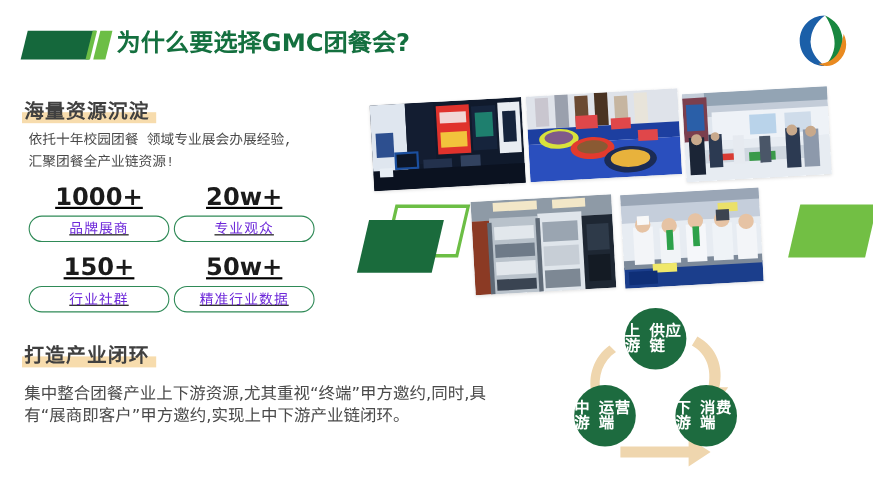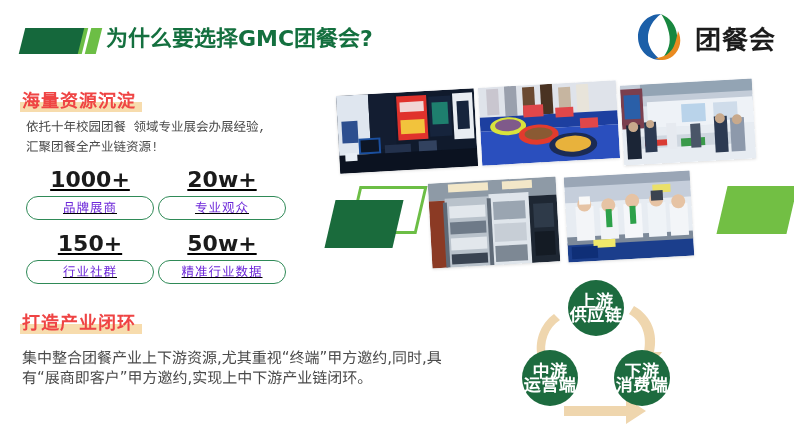--- a/index.html
+++ b/index.html
@@ -45,21 +45,21 @@
   }
 
   
   .sec-head{position:relative;display:inline-block;}
   .sec-head .hl{
     position:absolute;left:-2px;bottom:0px;height:10px;right:-6px;
     background:#f7dcad;z-index:0;
   }
   .sec-head .tx{
     position:relative;z-index:1;
-    font-size:18px;font-weight:bold;color:#ef4444;letter-spacing:1px;
+    font-size:18px;font-weight:bold;color:#404040;letter-spacing:1px;
     font-family:"DejaVu Sans","Liberation Sans",sans-serif;
   }
   .sec1{position:absolute;left:22px;top:86px;}
   .sec1-body{
     position:absolute;left:26px;top:118px;width:300px;
     font-size:12.5px;line-height:20px;color:#4a4a4a;
     font-family:Liberation Mono, monospace;
   }
   .sec1-body div{white-space:nowrap;}
 
@@ -107,23 +107,23 @@
   }
   .deco-right{
     position:absolute;left:392px;top:104px;width:70px;height:48px;
     background:#72bf44;transform:skewX(-13deg);
   }
 
   
   .cycle{position:absolute;left:486px;top:278px;width:220px;height:150px;}
   .node{
     position:absolute;width:56px;height:56px;border-radius:50%;
-    background:#1d6b3f;color:#fff;display:flex;flex-direction:column;
+    background:#1d6b3f;color:#fff;display:flex;flex-direction:row;
     align-items:center;justify-content:center;
-    font-size:17px;line-height:14px;font-weight:bold;letter-spacing:.5px;
+    font-size:14px;line-height:14px;font-weight:bold;letter-spacing:.5px;
     font-family:"DejaVu Sans","Liberation Sans",sans-serif;
   }
   .n-top{left:82px;top:2px;}
   .n-left{left:36px;top:72px;}
   .n-right{left:128px;top:72px;}
 
   svg{display:block;}
 </style>
 </head>
 <body>
@@ -138,21 +138,20 @@
 
     <div class="logo">
       <div class="logo-mark">
         <svg width="52" height="52" viewBox="0 0 52 52">
           <path d="M26 3 C12 3 3 14 3 26 C3 38 12 49 26 49 C18 43 13 36 13 27 C13 17 18 9 26 3 Z" fill="#1b5fa8"></path>
           <path d="M26 3 C35 7 41 14 42 24 C43 34 38 43 26 49 C34 40 36 31 34 22 C32 13 29 7 26 3 Z" fill="#18873f"></path>
           <path d="M43 20 C47 28 46 38 38 45 C32 50 25 50 20 47 C29 47 36 42 39 35 C41 30 42 25 43 20 Z" fill="#e98a20"></path>
           <path d="M30 13 C23 17 19 23 19 30 C19 36 22 41 27 45 C19 42 13 35 13 27 C13 21 20 15 30 13 Z" fill="#ffffff"></path>
         </svg>
       </div>
-      <div class="logo-text">团餐会</div>
     </div>
   </div>
 
   <div class="sec1 sec-head">
     <span class="hl"></span>
     <span class="tx">海量资源沉淀</span>
   </div>
 
   <div class="sec1-body">
     <div>依托十年校园团餐 领域专业展会办展经验,</div>

